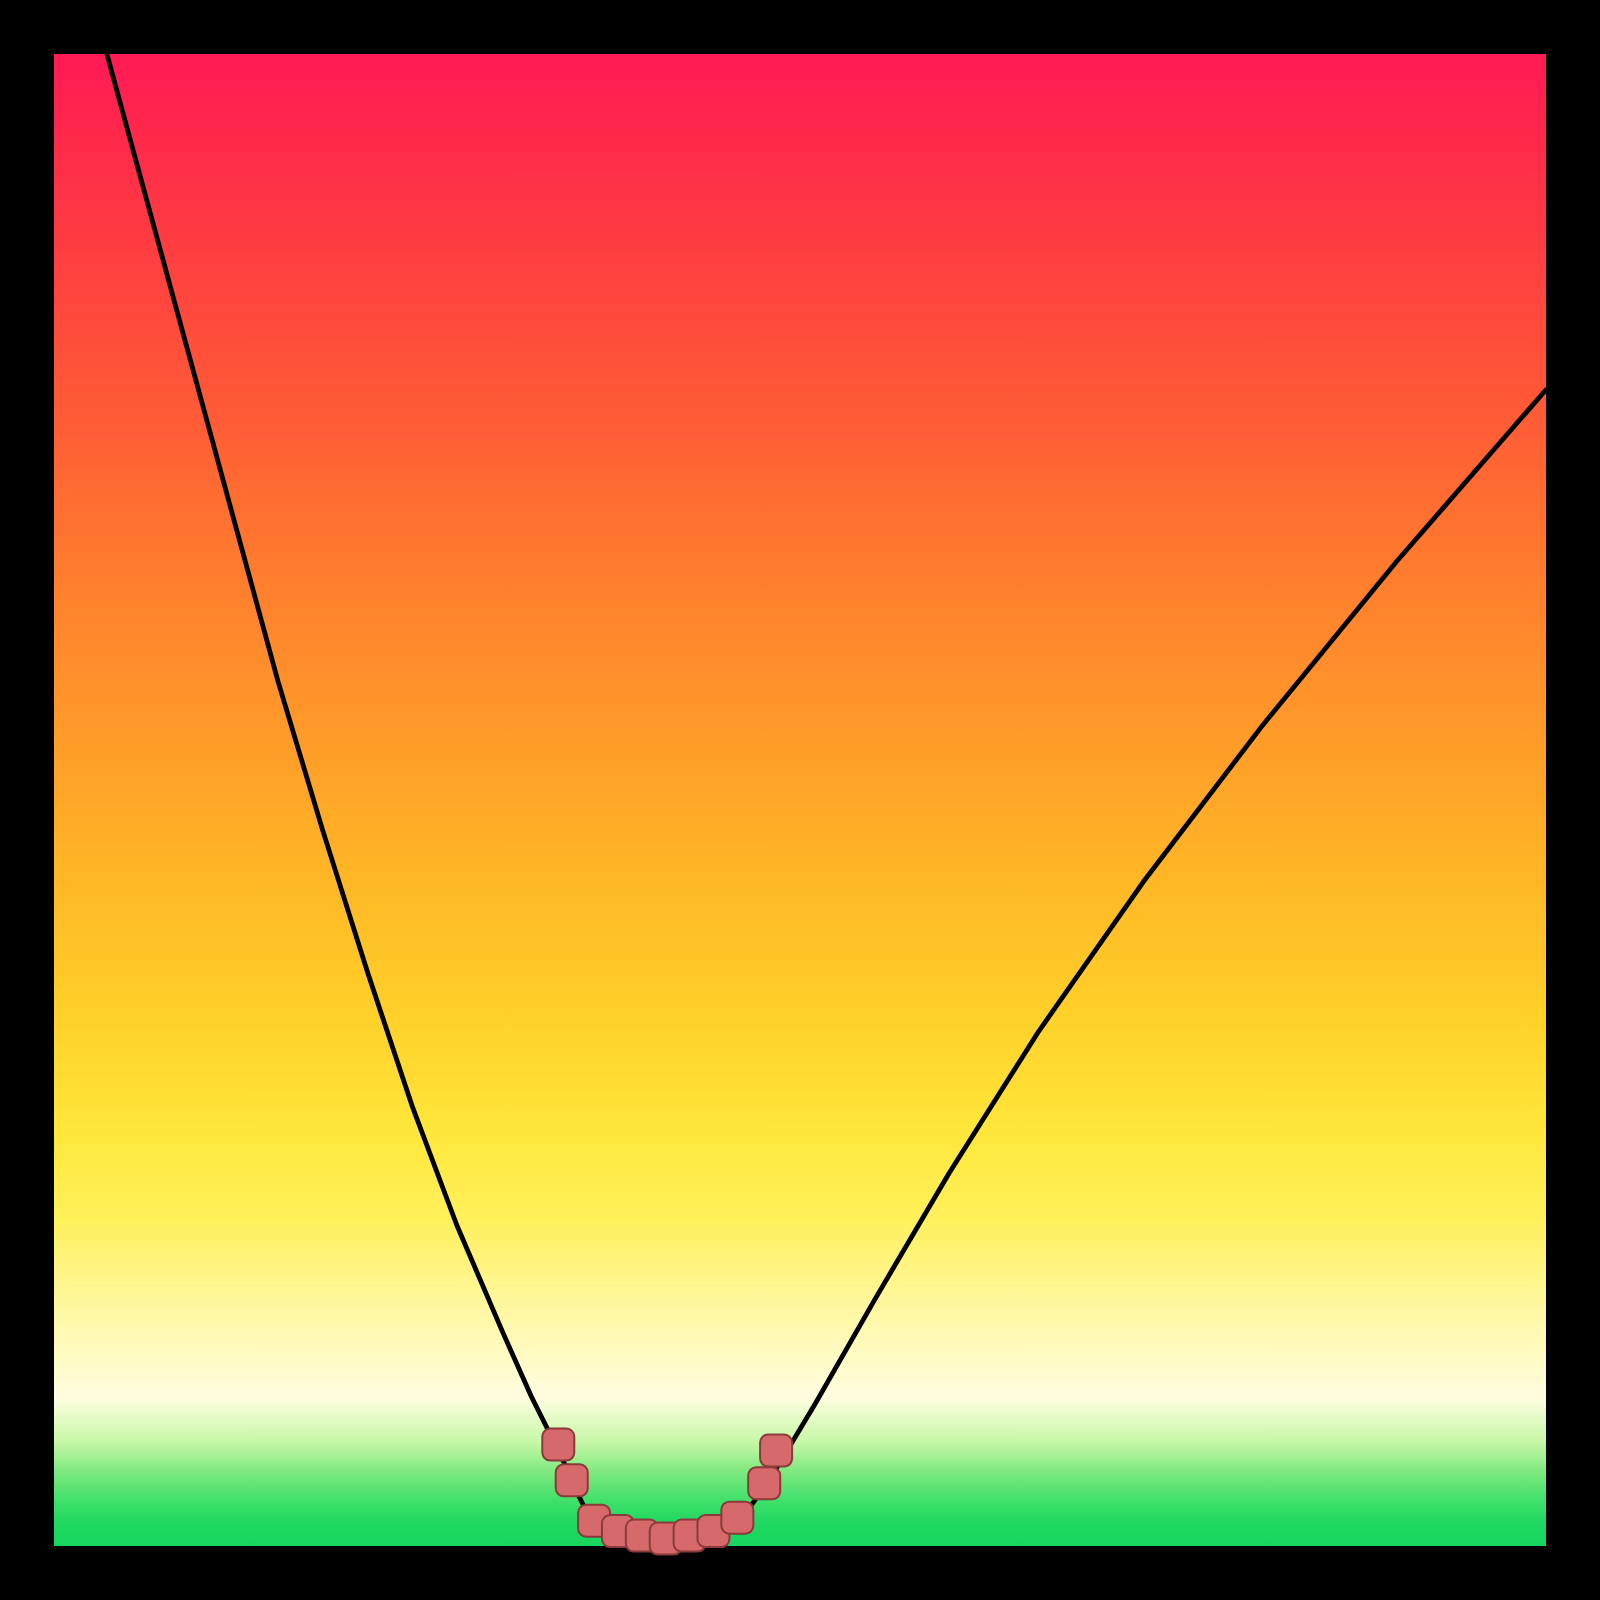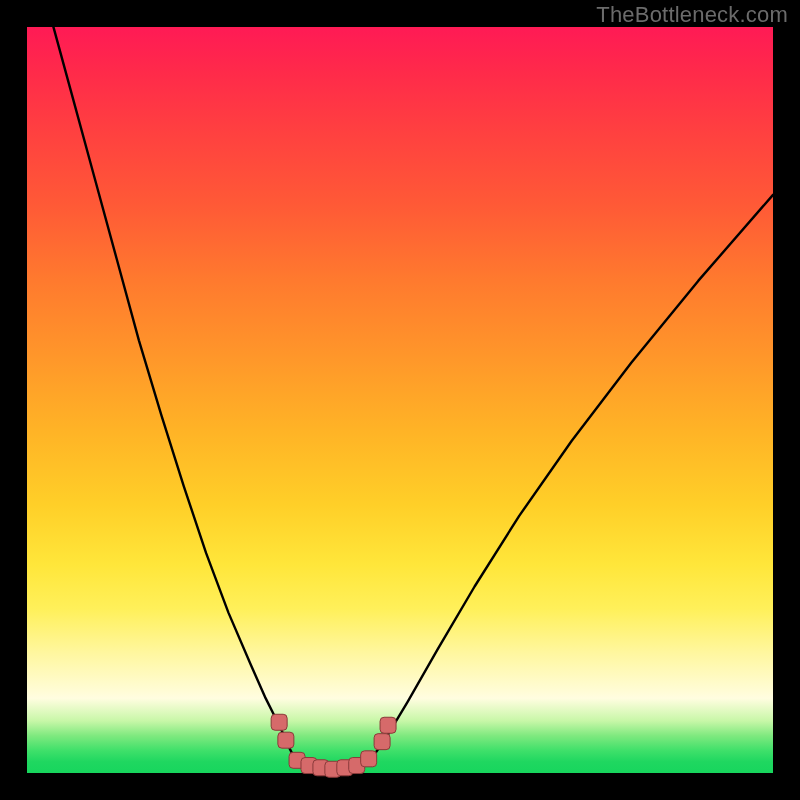--- a/index.html
+++ b/index.html
@@ -84,14 +84,13 @@
         <rect x="285.92" y="732.78" width="16" height="16" rx="4" ry="4" fill="#d66a6a" stroke="#8a3a3a" stroke-width="1"></rect>
         <rect x="297.86" y="734.27" width="16" height="16" rx="4" ry="4" fill="#d66a6a" stroke="#8a3a3a" stroke-width="1"></rect>
         <rect x="309.80" y="732.78" width="16" height="16" rx="4" ry="4" fill="#d66a6a" stroke="#8a3a3a" stroke-width="1"></rect>
         <rect x="321.73" y="730.54" width="16" height="16" rx="4" ry="4" fill="#d66a6a" stroke="#8a3a3a" stroke-width="1"></rect>
         <rect x="333.67" y="723.83" width="16" height="16" rx="4" ry="4" fill="#d66a6a" stroke="#8a3a3a" stroke-width="1"></rect>
         <rect x="347.10" y="706.67" width="16" height="16" rx="4" ry="4" fill="#d66a6a" stroke="#8a3a3a" stroke-width="1"></rect>
         <rect x="353.06" y="690.26" width="16" height="16" rx="4" ry="4" fill="#d66a6a" stroke="#8a3a3a" stroke-width="1"></rect>
       </g>
   </svg>
 
-  <div class="watermark">TheBottleneck.com</div>
 </div>
 
 </body></html>

